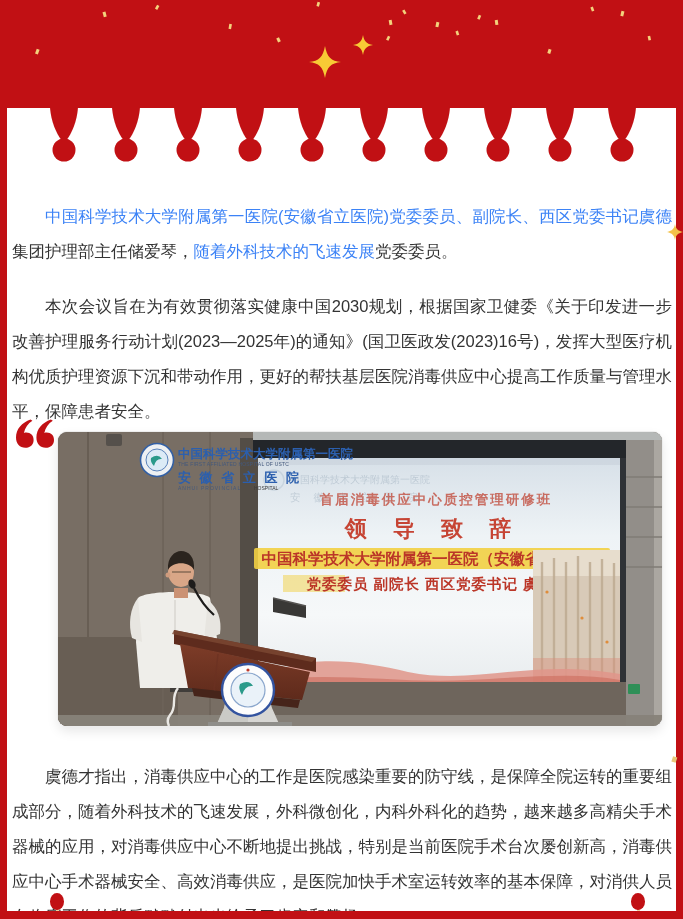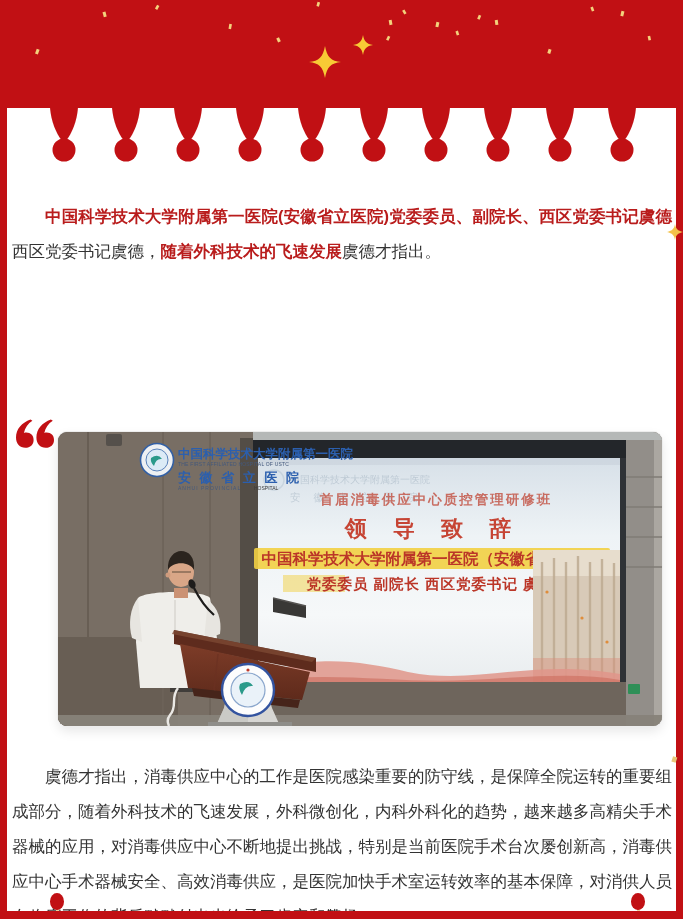--- a/index.html
+++ b/index.html
@@ -23,21 +23,21 @@
   .bunting{position:absolute;left:0;top:108px;width:683px;height:56px;z-index:10;}
   
   .para{
     position:absolute;left:12px;width:660px;
     font-size:16.5px;line-height:35px;text-align:justify;text-indent:2em;
     color:var(--ink);letter-spacing:0;word-break:break-all;
   }
   .p1{top:182px;}
   .p2{top:272px;}
   .p3{top:742px;}
-  .b{font-weight:bold;color:#b91c1c;}
+  .b{font-weight:normal;color:#3b82f6;}
   
   .quote{position:absolute;left:16px;top:419px;z-index:5;}
   
   .photo{
     position:absolute;left:58px;top:432px;width:604px;height:294px;
     border-radius:9px;overflow:hidden;
     box-shadow:0 0 0 1px #ededed, 0 5px 12px rgba(0,0,0,0.10);
     z-index:5;cursor:pointer;background:#6f6962;
   }
   .photo svg{display:block;}
@@ -102,22 +102,23 @@
       <use href="#drop" x="188"></use>
     <use href="#drop" x="250"></use>
       <use href="#drop" x="312"></use>
       <use href="#drop" x="374"></use>
     <use href="#drop" x="436"></use>
       <use href="#drop" x="498"></use>
       <use href="#drop" x="560"></use>
     <use href="#drop" x="622"></use>
   </svg>
 
-  <p class="para p1"><span class="b">中国科学技术大学附属第一医院(安徽省立医院)党委委员、副院长、西区党委书记虞德</span><span>西区党委书记虞德，</span><span class="b">随着外科技术的飞速发展</span><span>虞德才指出。</span></p>
-
+  <p class="para p1"><span class="b">中国科学技术大学附属第一医院(安徽省立医院)党委委员、副院长、西区党委书记虞德</span><span>集团护理部主任储爱琴，</span><span class="b">随着外科技术的飞速发展</span><span>党委委员。</span></p>
+
+  <p class="para p2">本次会议旨在为有效贯彻落实健康中国2030规划，根据国家卫健委《关于印发进一步改善护理服务行动计划(2023—2025年)的通知》(国卫医政发(2023)16号)，发挥大型医疗机构优质护理资源下沉和带动作用，更好的帮扶基层医院消毒供应中心提高工作质量与管理水平，保障患者安全。</p>
 
   <div class="quote">
     <svg width="38" height="29" viewBox="0 0 38 29">
       <g fill="#c11014">
         <path d="M14.5,0.5 C6,3.5 0,10 0,18.5 C0,24.8 3.9,28.8 9.3,28.8 C14.2,28.8 17.6,25.4 17.6,20.9 C17.6,16.5 14.6,13.6 10.3,13.6 C9.4,13.6 8.7,13.75 7.9,14.05 C9,8.8 11.9,4.6 16.4,1.8 Z"></path>
         <path d="M34.9,0.5 C26.4,3.5 20.4,10 20.4,18.5 C20.4,24.8 24.3,28.8 29.7,28.8 C34.6,28.8 38,25.4 38,20.9 C38,16.5 35,13.6 30.7,13.6 C29.8,13.6 29.1,13.75 28.3,14.05 C29.4,8.8 32.3,4.6 36.8,1.8 Z"></path>
       </g>
     </svg>
   </div>
 

